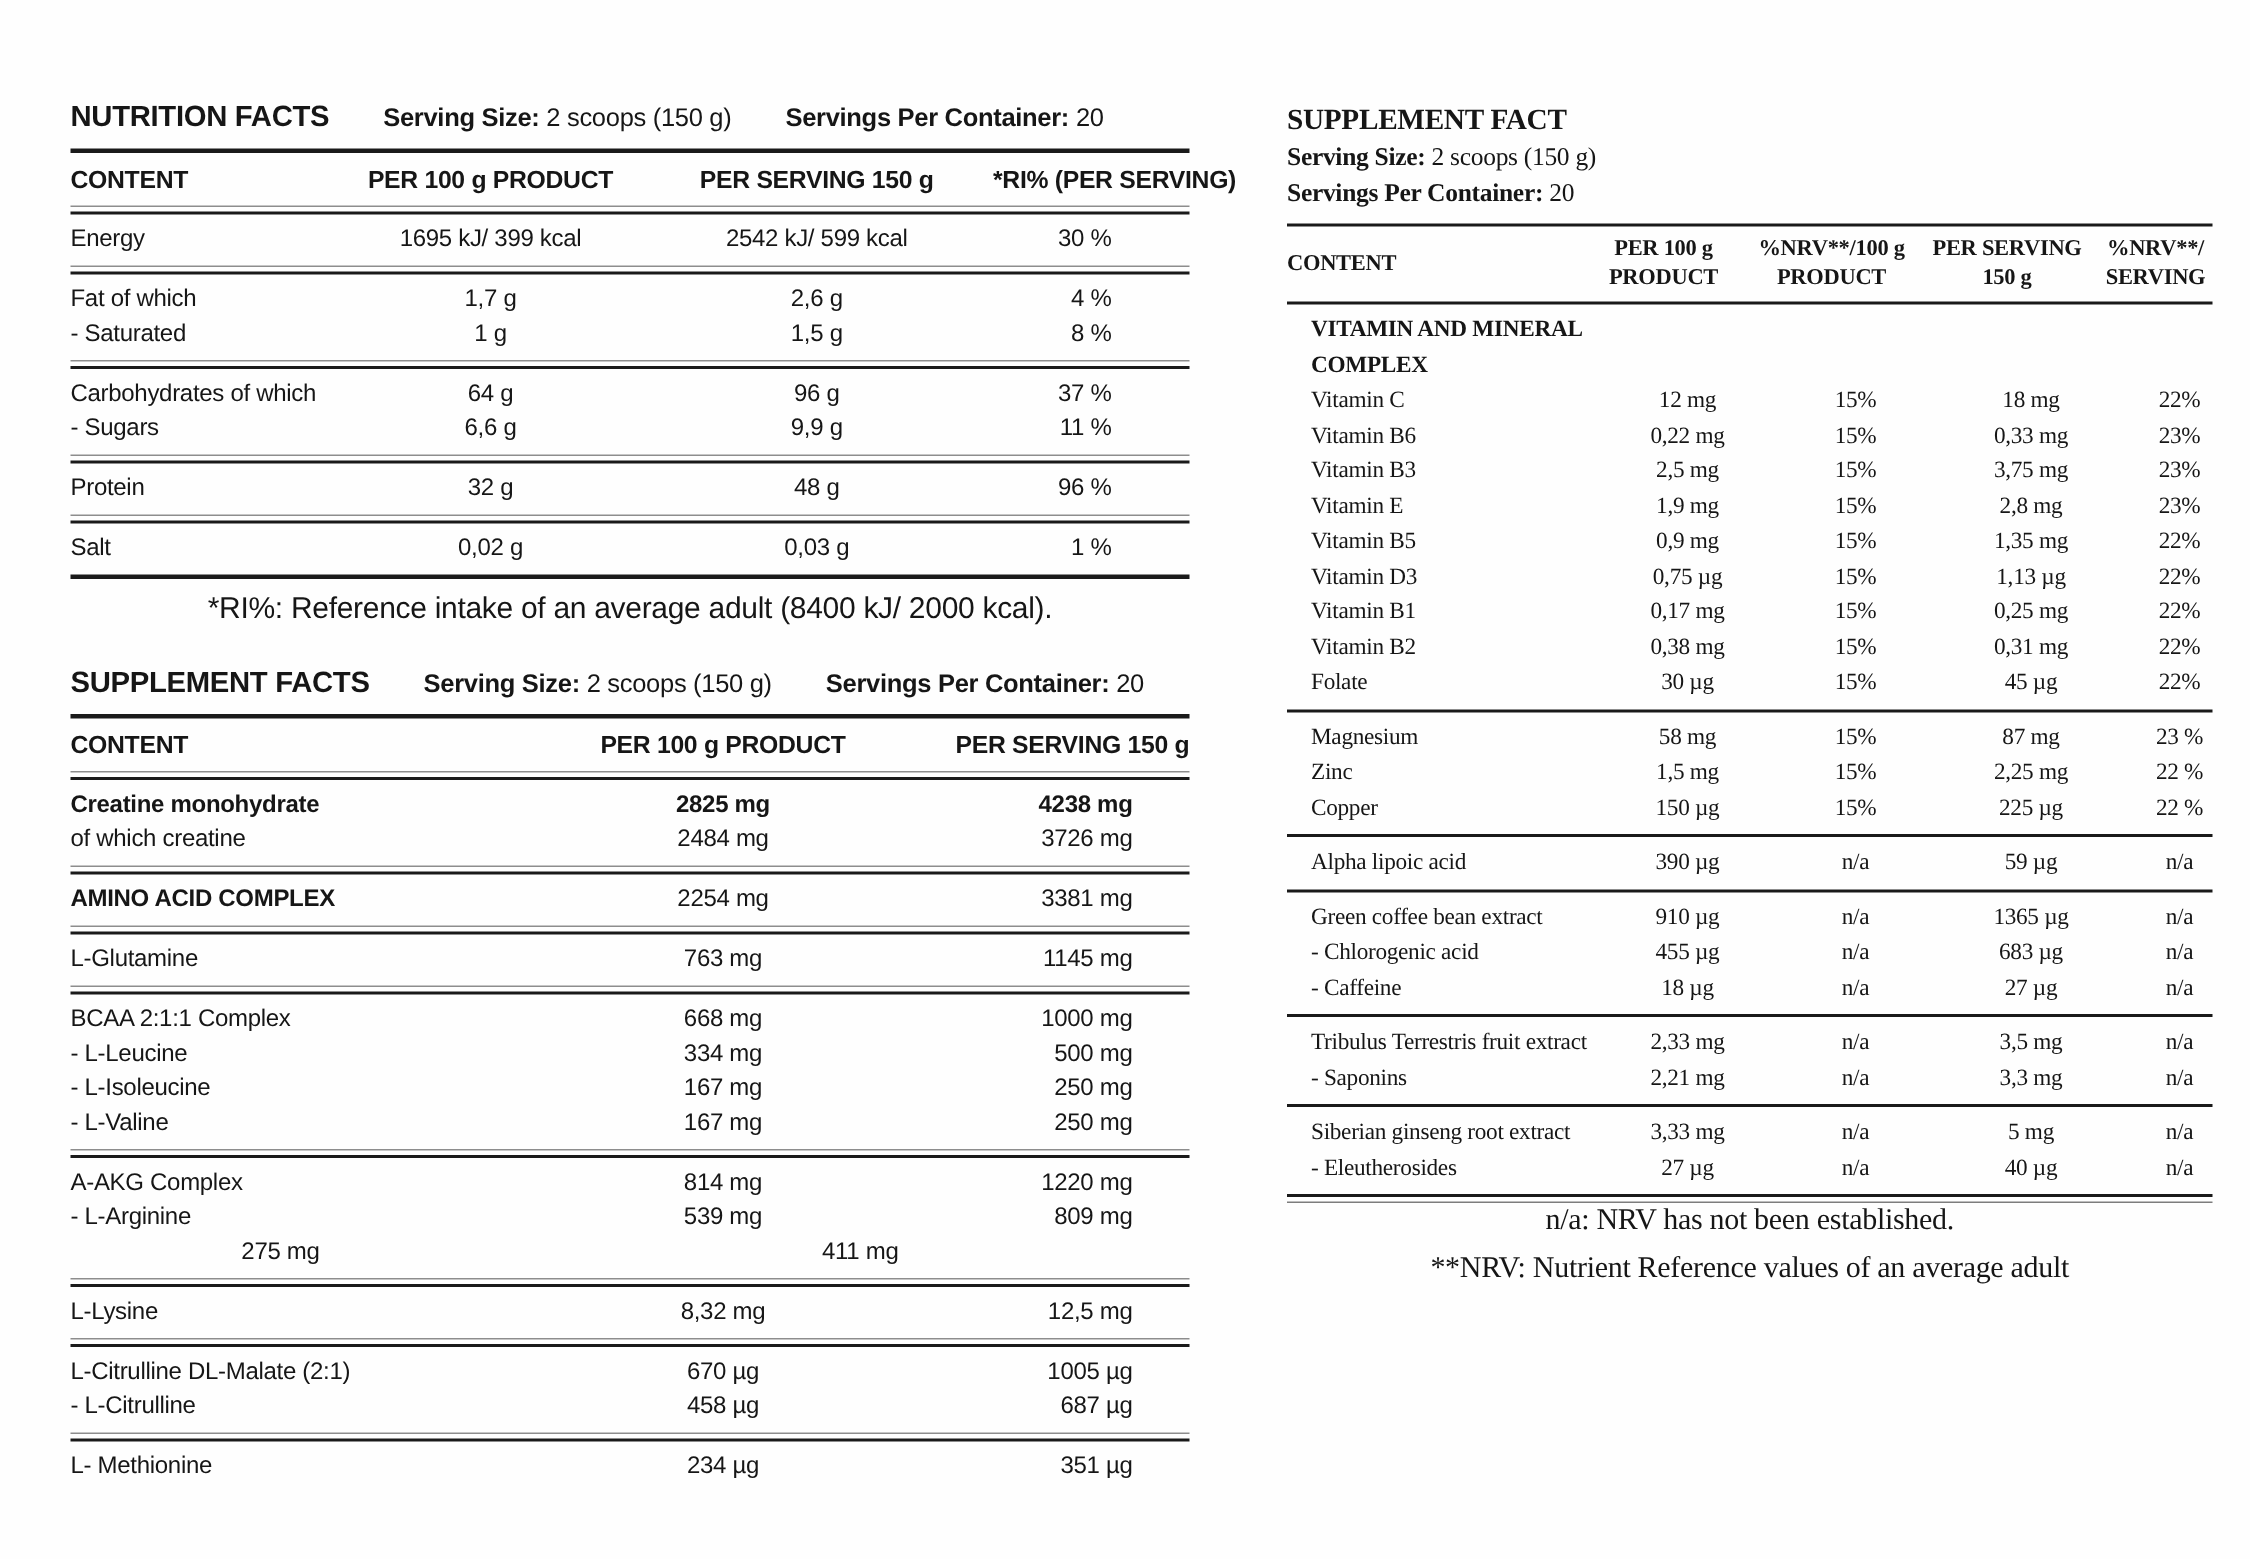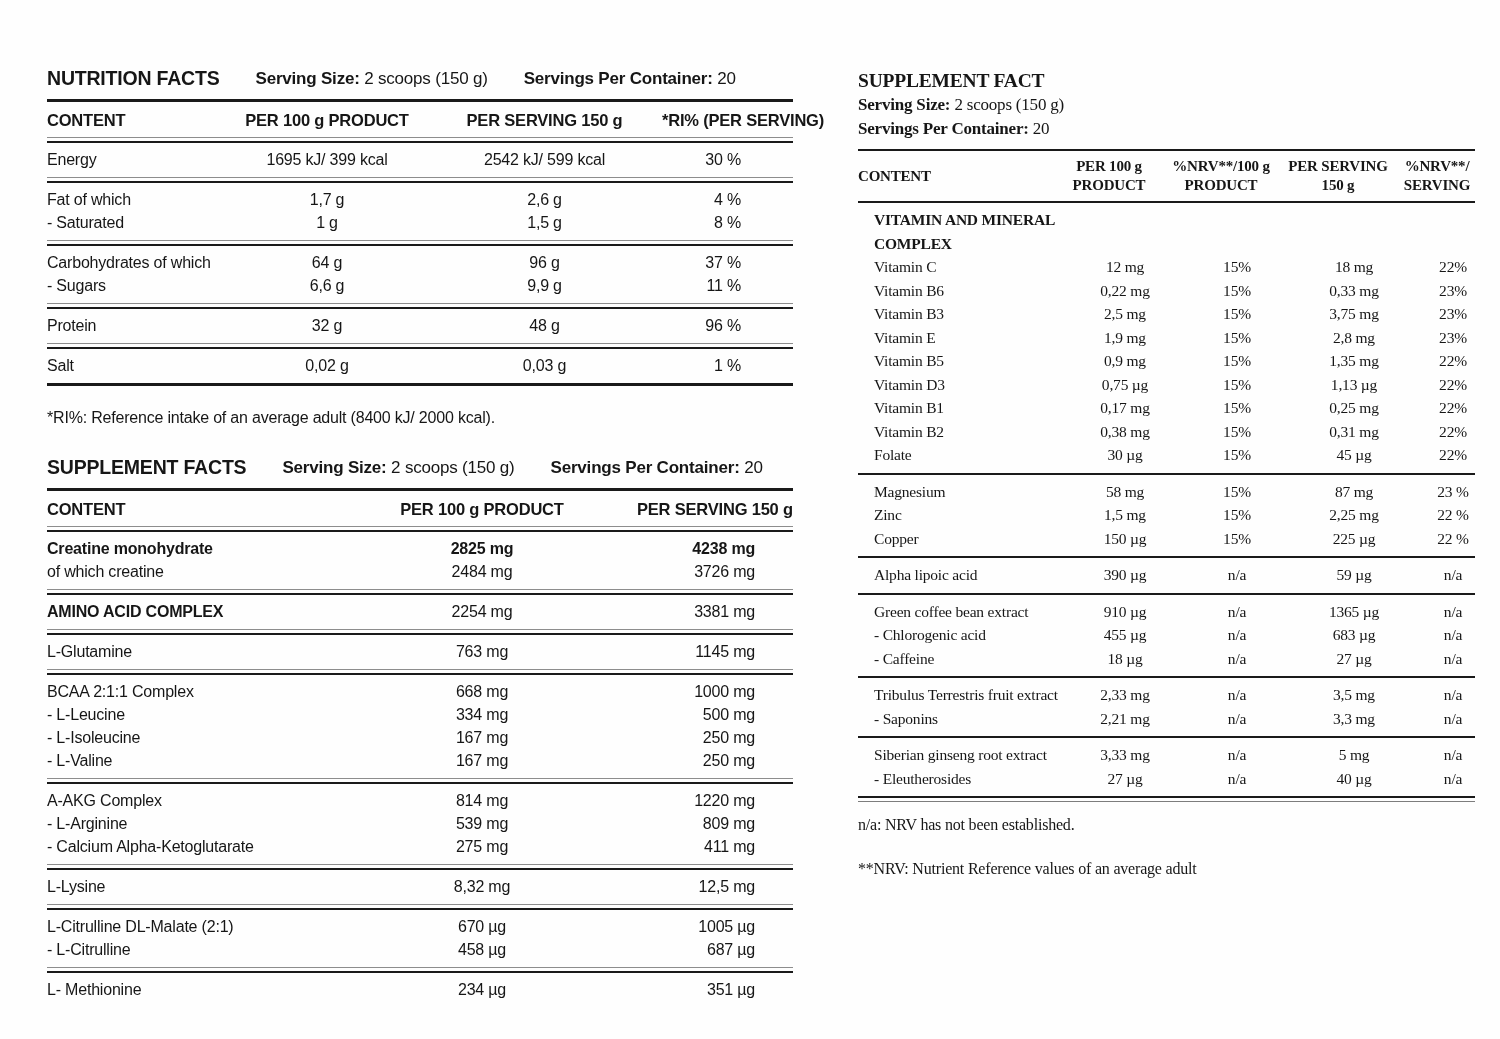--- a/index.html
+++ b/index.html
@@ -42,21 +42,21 @@
   .c-bold{font-weight:700;}
   .label-row .c-label{white-space:normal;max-width:190px;}
 
   
   .rule-title{border-top:3px solid #1a1a1a;}
   .rule-double{height:3px;border-top:1px solid #8d8d8d;border-bottom:2px solid #1a1a1a;}
   .rule-end{border-top:3px solid #1a1a1a;}
   .rule-single{border-top:2px solid #1a1a1a;}
   .rule-bottom{height:3px;border-top:2.5px solid #1a1a1a;border-bottom:1px solid #7d7d7d;}
 
-  .footnote{text-align:left;font-size:16px;padding-top:9px;line-height:22px;margin-top:12px;}
+  .footnote{text-align:center;font-size:20px;padding-top:9px;line-height:22px;}
   .panel-sf{margin-top:24px;}
 </style>
 </head>
 <body>
 
 <div class="page">
 
   <section class="col col-left">
 
     <div class="panel">
@@ -218,21 +218,20 @@
               <div class="cell c-label">A-AKG Complex</div>
               <div class="cell c-center">814 mg</div>
               <div class="cell c-rightpad">1220 mg</div>
             </div>
             <div class="sf-grid row">
               <div class="cell c-label">- L-Arginine</div>
               <div class="cell c-center">539 mg</div>
               <div class="cell c-rightpad">809 mg</div>
             </div>
             <div class="sf-grid row">
-              <div class="cell c-label">- Calcium Alpha-Ketoglutarate</div>
               <div class="cell c-center">275 mg</div>
               <div class="cell c-rightpad">411 mg</div>
             </div>
           </div>
           <div class="rule-double"></div>
           <div class="group">
             <div class="sf-grid row">
               <div class="cell c-label">L-Lysine</div>
               <div class="cell c-center">8,32 mg</div>
               <div class="cell c-rightpad">12,5 mg</div>

